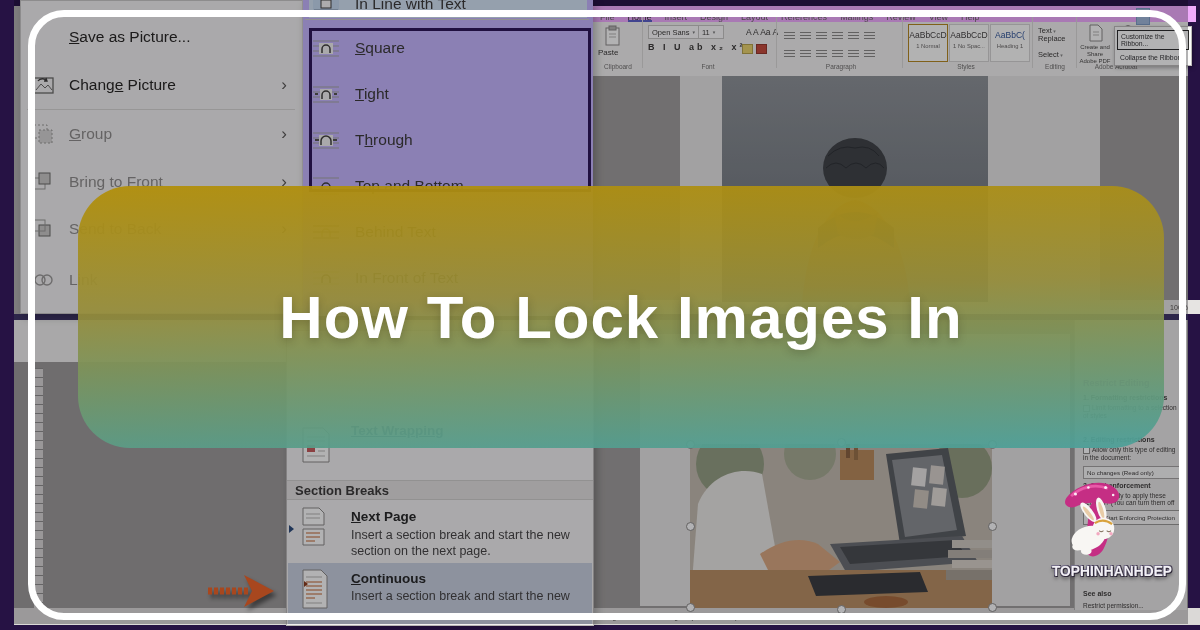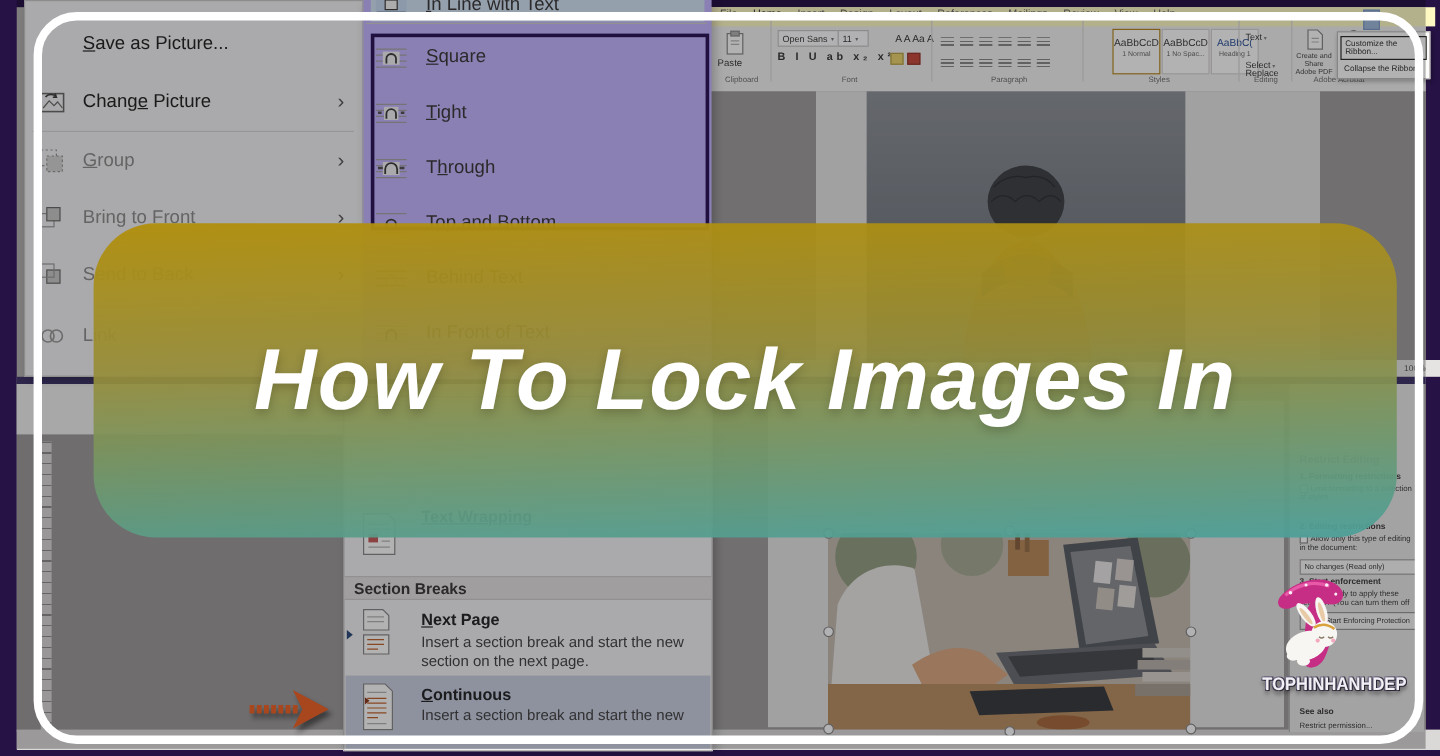--- a/index.html
+++ b/index.html
@@ -2,22 +2,22 @@
 <html><head>
 <meta charset="utf-8">
 <style>
   html,body{margin:0;padding:0;}
   body{width:1200px;height:630px;position:relative;overflow:hidden;background:#261244;
        font-family:"Liberation Sans",sans-serif;}
   .abs{position:absolute;}
   
   .shotbg{position:absolute;left:14px;top:6px;width:1174px;height:618px;background:#b3b1af;z-index:1;}
   .ribbon1{position:absolute;left:592px;top:6px;width:596px;height:70px;background:#f2f1ef;z-index:3;}
-  .tabrow{position:absolute;left:592px;top:6px;width:596px;height:16px;background:#fef9c3;z-index:4;
-          display:flex;align-items:flex-start;gap:13px;padding-left:8px;font-size:9px;color:#6b6966;}
+  .tabrow{position:absolute;left:592px;top:6px;width:596px;height:16px;background:#f0abfc;z-index:4;
+          display:flex;align-items:flex-end;gap:13px;padding-left:8px;font-size:9px;color:#6b6966;}
   .tab.active{color:#333;box-shadow:inset 0 -2px 0 #5b5fc7;}
   .docarea1{position:absolute;left:592px;top:76px;width:596px;height:224px;background:#a09d9b;z-index:2;}
   .page1{position:absolute;left:680px;top:76px;width:420px;height:224px;background:#e6e4e2;z-index:3;}
   .status1{position:absolute;left:592px;top:300px;width:596px;height:14px;background:#e6e4e2;z-index:3;
            font-size:7px;color:#55524f;display:flex;justify-content:flex-end;align-items:center;padding-right:40px;}
   .divider{position:absolute;left:14px;top:314px;width:1174px;height:6px;background:#3f3566;z-index:4;}
   .win2left{position:absolute;left:14px;top:320px;width:578px;height:290px;background:#9d9a98;z-index:2;}
   .ribbon2{position:absolute;left:14px;top:320px;width:578px;height:42px;background:#efeeec;z-index:3;}
   .ruler{position:absolute;left:34px;top:368px;width:9px;height:242px;background:#d8d6d4;z-index:4;
          background-image:repeating-linear-gradient(180deg,#8f8d8b 0 1px,transparent 1px 9px);}
@@ -34,21 +34,21 @@
   .grp-label{position:absolute;top:63px;font-size:6.5px;color:#716f6d;z-index:5;text-align:center;}
   .fbox{position:absolute;height:12px;border:1px solid #c6c4c2;background:#fbfaf9;font-size:7.5px;color:#3b3937;
         display:flex;align-items:center;padding:0 3px;z-index:5;}
   .fbox:after{content:"▾";font-size:5px;margin-left:3px;color:#777;}
   .fontrow2{position:absolute;left:648px;top:42px;font-size:9px;letter-spacing:3px;color:#3b3937;z-index:5;font-weight:bold;}
   .fontextras{position:absolute;left:746px;top:27px;font-size:8.5px;color:#3b3937;z-index:5;}
   .micon{display:inline-block;width:11px;height:9px;margin-right:5px;
          background:repeating-linear-gradient(180deg,#8a8886 0 1px,transparent 1px 3px);}
   .parrow{position:absolute;z-index:5;}
   .stylecard{position:absolute;top:24px;width:38px;height:36px;background:#fdfcfa;border:1px solid #d5d3d1;
-             text-align:center;z-index:5;margin-left:19px;}
+             text-align:center;z-index:5;}
   .stylecard.sel{border:1px solid #b5871f;}
   .stylecard .samp{font-size:8.5px;color:#454341;margin-top:5px;}
   .stylecard .nm{font-size:5.8px;color:#6b6966;margin-top:3px;}
   .editrow{position:absolute;left:1038px;font-size:7.5px;color:#3b3937;z-index:5;}
   .editrow:after{content:" ▾";font-size:5px;color:#888;}
   .editrow.noarrow:after{content:"";}
   .acrotxt{position:absolute;font-size:6px;color:#4b4947;z-index:5;text-align:center;line-height:7px;width:42px;}
   .ribmenu{position:absolute;left:1114px;top:26px;width:76px;height:38px;background:#fcfcfb;border:1px solid #bdbbb9;
            box-shadow:1px 2px 4px rgba(0,0,0,.3);z-index:15;font-size:6.8px;color:#333;}
   .ribmenu .r1{margin:3px 2px 0 2px;border:1px solid #2b2b2b;padding:2px 3px;}
@@ -96,22 +96,22 @@
   .rp-btn{position:absolute;left:8px;width:96px;border:1px solid #9a9896;background:#f5f4f2;text-align:center;
           padding:3px 1px;font-size:6.2px;}
   .rp-check{display:inline-block;width:5px;height:5px;border:1px solid #8a8886;background:#fff;margin-right:2px;vertical-align:middle;}
   
   .dim{position:absolute;left:14px;top:0;width:1174px;height:624px;background:rgba(8,8,14,.30);z-index:40;}
   .frame{position:absolute;left:28px;top:10px;width:1158px;height:610px;border:7px solid #ffffff;
          border-radius:36px;box-sizing:border-box;z-index:50;}
   .banner{position:absolute;left:78px;top:186px;width:1086px;height:262px;border-radius:52px;z-index:60;
           background:linear-gradient(178deg,rgba(178,143,10,.95) 0%,rgba(150,141,58,.93) 42%,rgba(76,160,154,.94) 100%);
           display:flex;flex-direction:column;align-items:center;justify-content:center;}
-  .banner .bl{font-size:72px;font-weight:bold;color:#ffffff;letter-spacing:1px;line-height:105px;
-              text-shadow:0 3px 8px rgba(30,30,15,.25);white-space:nowrap;font-style:italic;}
+  .banner .bl{font-size:60px;font-weight:bold;color:#ffffff;letter-spacing:1px;line-height:105px;
+              text-shadow:0 3px 8px rgba(30,30,15,.25);white-space:nowrap;}
   
   .logo{position:absolute;left:1028px;top:478px;width:168px;height:130px;z-index:70;}
   .logo-txt{position:absolute;left:0;top:84px;width:168px;text-align:center;font-size:15px;font-weight:bold;
             color:#f2f0f5;letter-spacing:0px;transform:scaleX(.92);
             text-shadow:1px 1px 0 #2e2838,-1px -1px 0 #76708a,1px -1px 0 #463f52,-1px 1px 0 #463f52,0 3px 4px rgba(0,0,0,.55);}
   .arrow{position:absolute;left:204px;top:570px;z-index:65;filter:drop-shadow(3px 4px 2px rgba(0,0,0,.45));}
   u{text-decoration:underline;}
 </style>
 </head>
 <body>
@@ -169,21 +169,21 @@
   <div class="nm">1 No Spac...</div>
 </div>
 <div class="stylecard" style="left:990px">
   <div class="samp" style="color:#2f5496">AaBbC(</div>
   <div class="nm">Heading 1</div>
 </div>
 <div class="grp-label" style="left:946px;width:40px">Styles</div>
 <div class="grp-sep" style="left:1032px"></div>
 
 <div class="editrow" style="top:26px">Text</div>
-<div class="editrow noarrow" style="top:56px">Replace</div>
+<div class="editrow noarrow" style="top:34px">Replace</div>
 <div class="editrow" style="top:50px">Select</div>
 <div class="grp-label" style="left:1036px;width:38px">Editing</div>
 <div class="grp-sep" style="left:1076px"></div>
 
 <svg class="abs" style="left:1088px;top:24px;z-index:5" width="15" height="18">
   <path d="M2,1 h8 l4,4 v12 h-12 z" fill="#fdfcfb" stroke="#8a8886"></path>
   <line x1="5" y1="8" x2="11" y2="8" stroke="#b5b3b1"></line>
     <line x1="5" y1="11" x2="11" y2="11" stroke="#b5b3b1"></line>
 </svg>
 <svg class="abs" style="left:1120px;top:24px;z-index:5" width="16" height="18">

